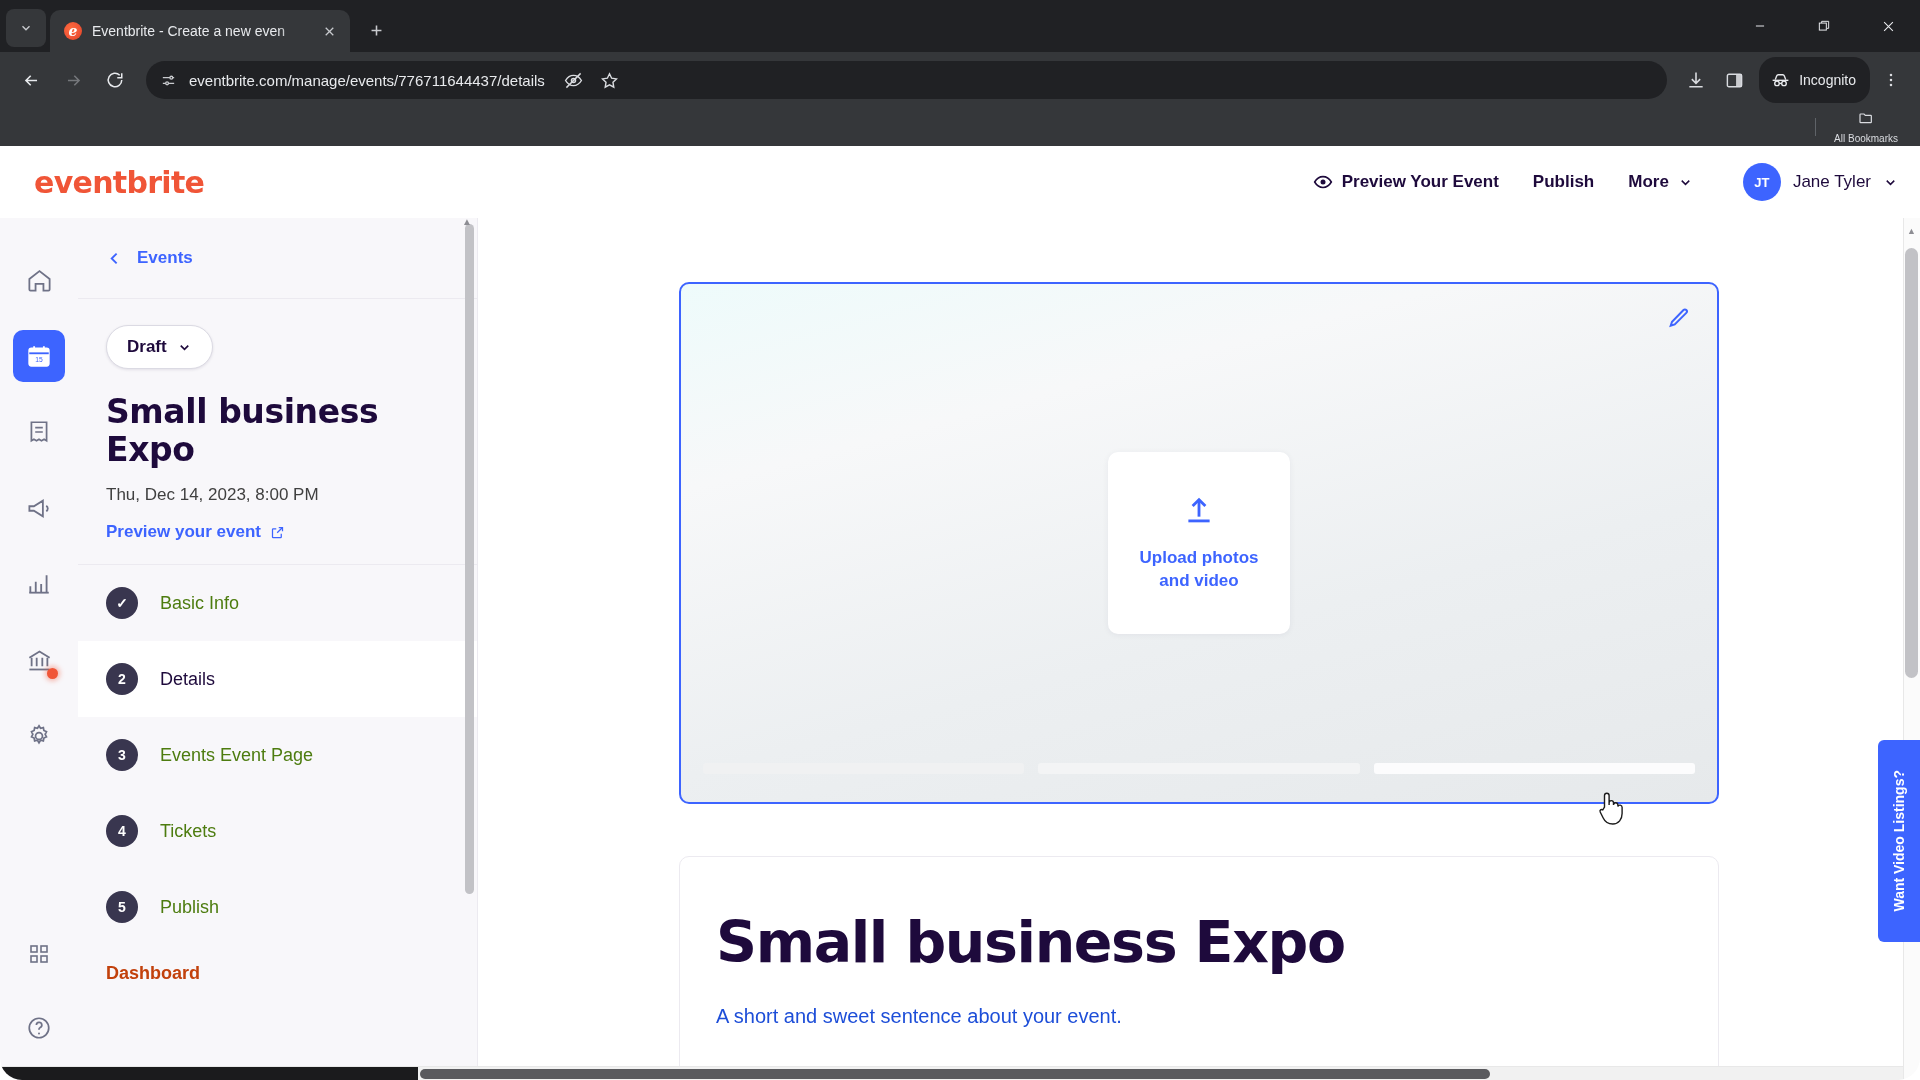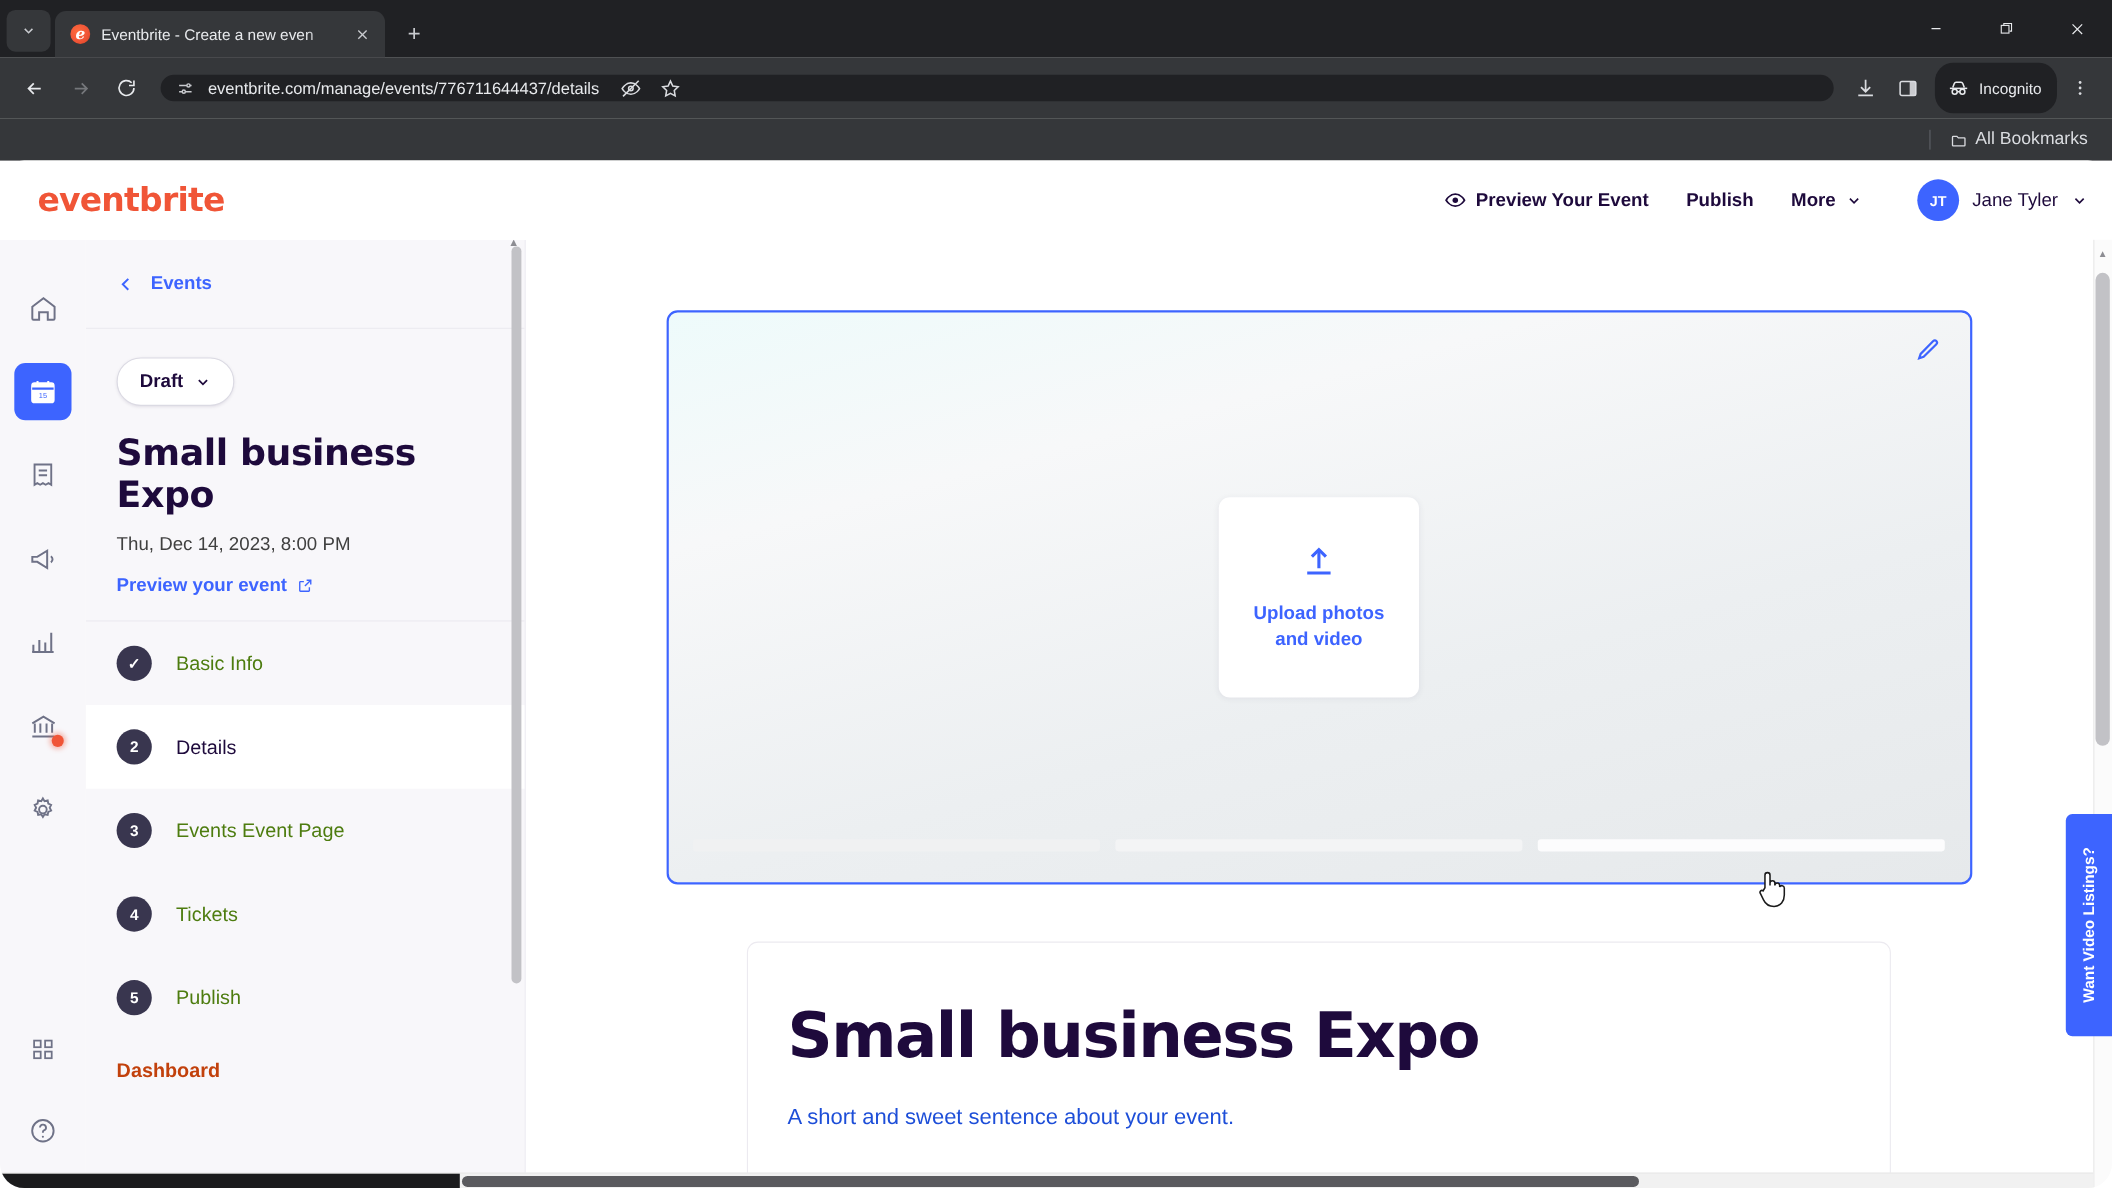--- a/index.html
+++ b/index.html
@@ -49,41 +49,41 @@
   .wc { width: 64px; height: 52px; display: flex; align-items: center; justify-content: center; color: #e8eaed; }
 
   .toolbar {
     height: 56px; background: #35373a; display: flex; align-items: center;
     padding: 0 12px; gap: 4px; flex: none;
   }
   .navbtn { width: 38px; height: 38px; border-radius: 50%; display: flex;
     align-items: center; justify-content: center; color: #e8eaed; flex: none; }
   .navbtn.disabled { color: #75777b; }
   .omnibox {
-    flex: 1; height: 24px; background: #202124; border-radius: 19px;
+    flex: 1; height: 38px; background: #202124; border-radius: 19px;
     display: flex; align-items: center; padding: 0 14px; gap: 12px; margin: 0 8px;
     min-width: 0;
   }
   .omni-url { color: #e8eaed; font-size: 15px; white-space: nowrap; overflow: hidden; }
   .omni-right { display: flex; align-items: center; gap: 2px; }
   .tb-icon { width: 34px; height: 34px; display: flex; align-items: center;
     justify-content: center; color: #dadce0; flex: none; }
   .incognito-pill {
     height: 46px; border-radius: 17px; background: #202124; display: flex;
     align-items: center; gap: 8px; padding: 0 14px 0 11px; margin-left: 4px;
   }
   .incognito-pill span { color: #e8eaed; font-size: 14px; white-space: nowrap; }
 
   .bookmarkbar {
     height: 38px; background: #35373a; display: flex; align-items: center;
     justify-content: flex-end; padding-right: 14px; gap: 10px; flex: none;
   }
   .bm-sep { width: 1px; height: 18px; background: #5f6368; }
-  .bm-item { display: flex; align-items: flex-end; gap: 7px; color: #dadce0;
-    font-size: 16px; padding: 4px 8px; border-radius: 5px; }
+  .bm-item { display: flex; align-items: center; gap: 7px; color: #dadce0;
+    font-size: 10px; padding: 4px 8px; border-radius: 5px; flex-direction: column; }
 
   
   .viewport { flex: 1; position: relative; background: #ffffff; overflow: hidden; display: flex; flex-direction: column; border-radius: 22px; }
 
   .eb-header {
     height: 72px; background: #fff; display: flex; align-items: center;
     padding: 0 22px 0 34px; flex: none; position: relative; z-index: 5;
   }
   .eb-logo { font-size: 30px; font-weight: bold; color: #f05537; letter-spacing: -0.7px;
     font-family: "DejaVu Sans", sans-serif; }
@@ -153,21 +153,21 @@
     background: #c2c2c6; border-radius: 5px;
   }
   .side-scroll-arrow { position: absolute; right: 2px; top: -8px; color: #8d8d93; font-size: 10px; }
 
   
   .main {
     flex: 1; background: #fff; overflow: hidden; position: relative;
     display: flex; flex-direction: column; align-items: center; padding-top: 64px;
   }
   .img-card {
-    width: 1187px; height: 522px; border: 2px solid #3d64ff; border-radius: 10px;
+    width: 1040px; height: 522px; border: 2px solid #3d64ff; border-radius: 10px;
     background: linear-gradient(165deg, #eefbfb 0%, #f7f8f9 26%, #eceff1 62%, #e6e9eb 100%);
     position: relative; flex: none;
   }
   .pencil { position: absolute; top: 22px; right: 26px; color: #3d64ff; }
   .upload-box {
     position: absolute; left: 50%; top: 50%; transform: translate(-50%,-50%);
     width: 182px; height: 182px; background: #fff; border-radius: 10px;
     display: flex; flex-direction: column; align-items: center; justify-content: center;
     gap: 18px; box-shadow: 0 1px 6px rgba(30,10,60,.06);
   }

